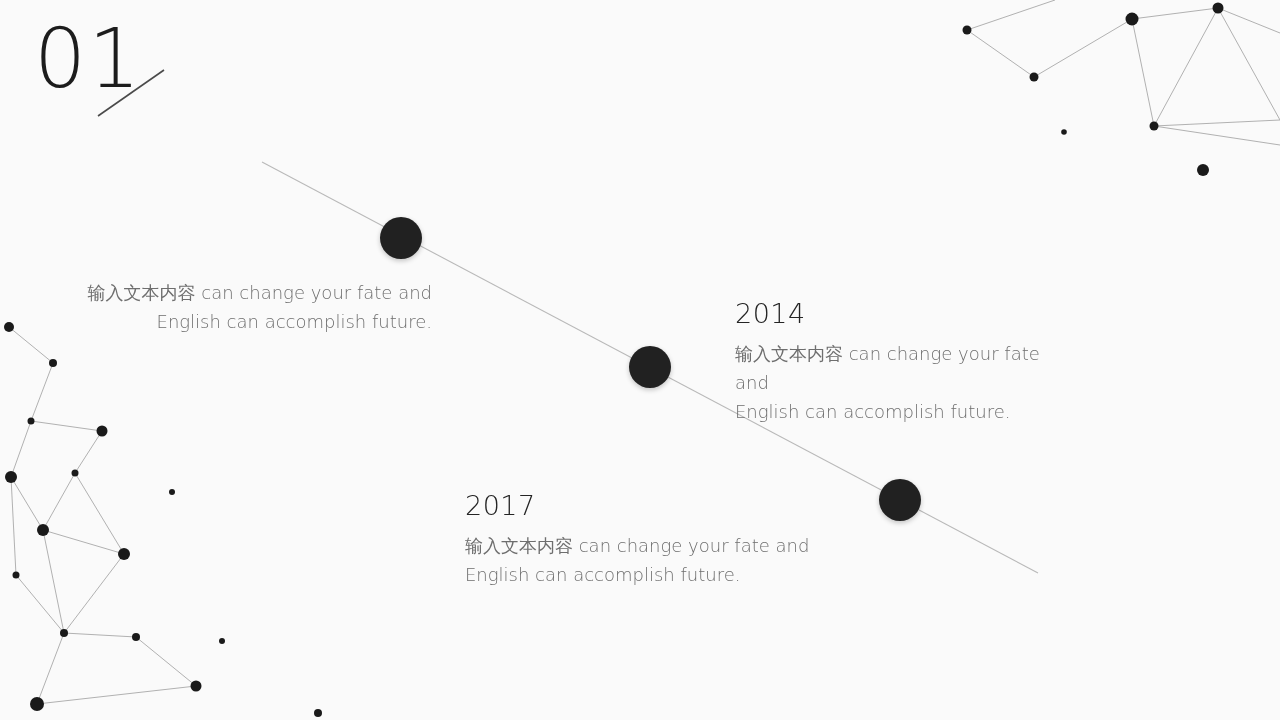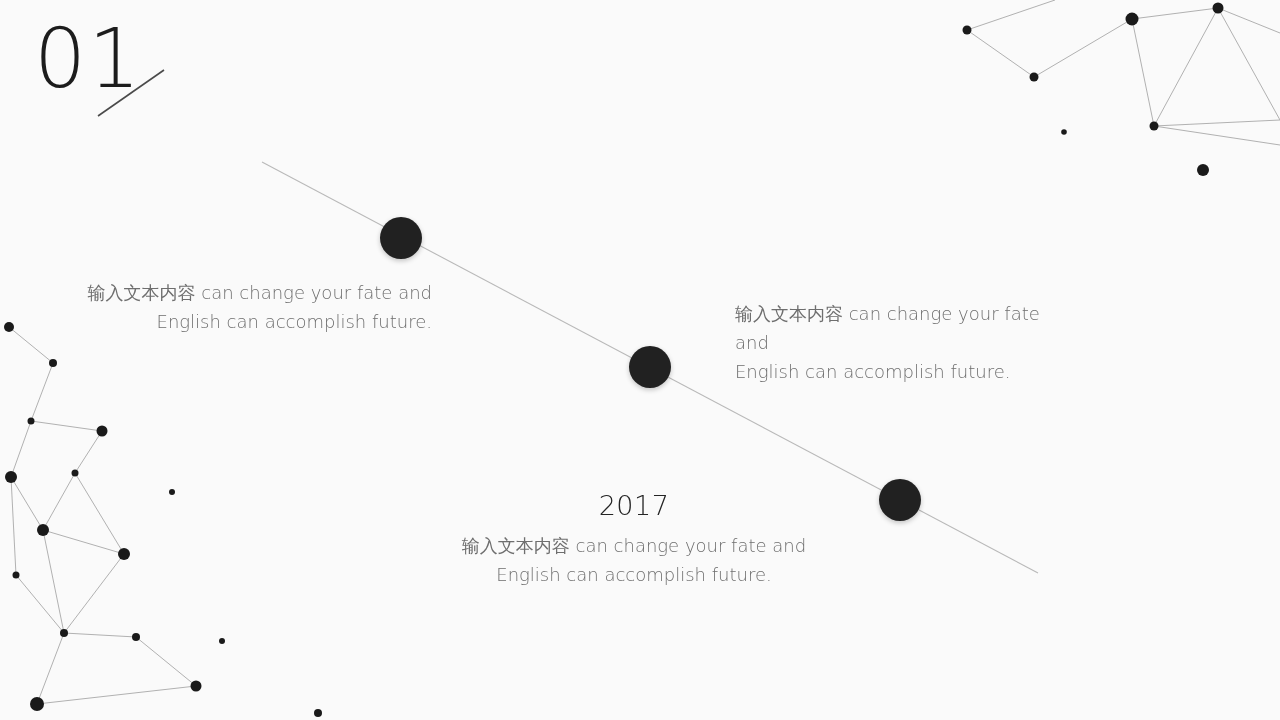--- a/index.html
+++ b/index.html
@@ -102,24 +102,24 @@
     width: 372px;
     text-align: right;
   }
   #milestone-2014 {
     left: 735px;
     top: 299px;
     width: 330px;
     text-align: left;
   }
   #milestone-2017 {
-    left: 448px;
+    left: 465px;
     top: 491px;
     width: 372px;
-    text-align: center;
+    text-align: left;
   }
 </style>
 </head>
 <body>
 
 <div id="slide">
 
   <svg id="network-layer" viewBox="0 0 1280 720" width="1280" height="720" aria-hidden="true">
     <g id="network-edges" stroke="#a8a8a8" stroke-width="0.9" fill="none">
         <line x1="967" y1="30" x2="1034" y2="77"></line>
@@ -191,20 +191,21 @@
   <div class="timeline-node" id="timeline-node-2011" style="left: 380px; top: 217px; width: 42px; height: 42px; background: rgb(33, 33, 33);"></div>
   <div class="timeline-node" id="timeline-node-2014" style="left: 629px; top: 346px; width: 42px; height: 42px; background: rgb(33, 33, 33);"></div>
   <div class="timeline-node" id="timeline-node-2017" style="left: 879px; top: 479px; width: 42px; height: 42px; background: rgb(33, 33, 33);"></div>
 
   <div class="milestone" id="milestone-2011">
     <div class="milestone-desc">输入文本内容 can change your fate and
 English can accomplish future.</div>
   </div>
 
   <div class="milestone" id="milestone-2014">
+    <div class="milestone-year">2014</div>
     <div class="milestone-desc">输入文本内容 can change your fate and
 English can accomplish future.</div>
   </div>
 
   <div class="milestone" id="milestone-2017">
     <div class="milestone-year">2017</div>
     <div class="milestone-desc">输入文本内容 can change your fate and
 English can accomplish future.</div>
   </div>
 

